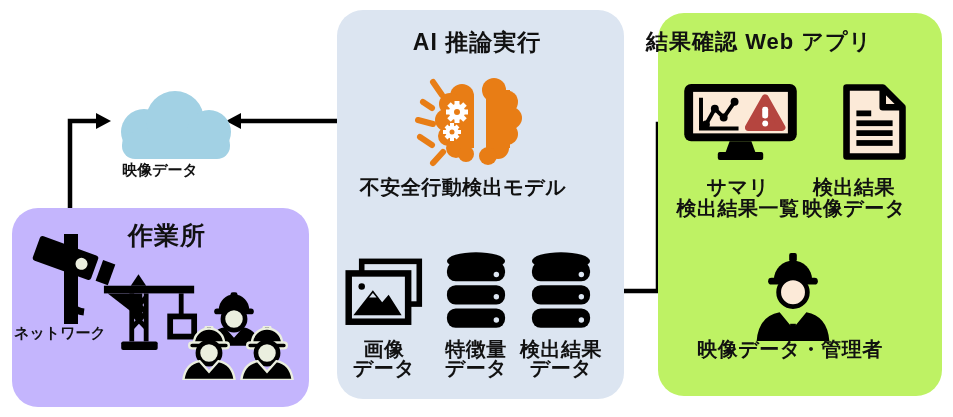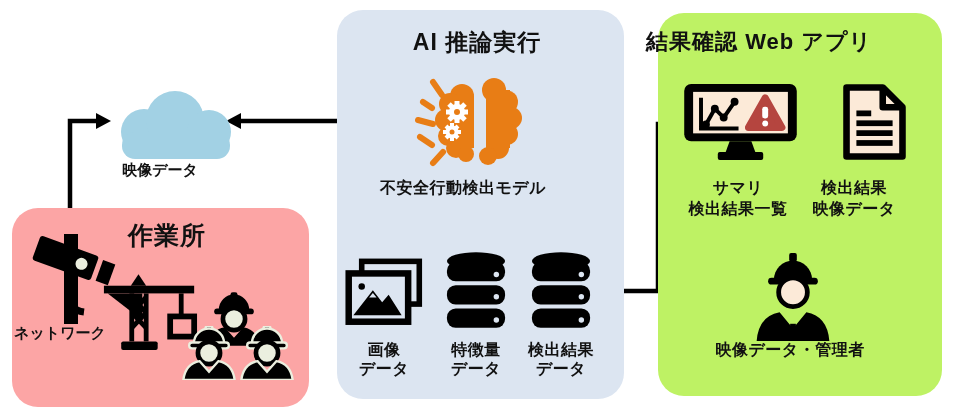--- a/index.html
+++ b/index.html
@@ -1,25 +1,25 @@
 <!DOCTYPE html>
 <html lang="ja"><head>
 <meta charset="utf-8">
 <style>
   html,body{margin:0;padding:0;background:#ffffff;}
   #canvas{position:relative;width:953px;height:417px;overflow:hidden;
           font-family:"Liberation Sans",sans-serif;font-weight:700;color:#111;}
   .box{position:absolute;border-radius:26px;}
-  #worksite-box{left:12px;top:208px;width:297px;height:199px;background:#fca5a5;}
+  #worksite-box{left:12px;top:208px;width:297px;height:199px;background:#c4b5fd;}
   #ai-box{left:337px;top:10px;width:287px;height:389px;background:#dce5f1;}
   #webapp-box{left:658px;top:13px;width:284px;height:383px;background:#bef264;}
   .abs{position:absolute;}
   .ctr{transform:translateX(-50%);white-space:nowrap;text-align:center;}
   .title{font-size:23px;letter-spacing:1px;}
-  .lbl{font-size:16px;line-height:19px;letter-spacing:0.5px;}
+  .lbl{font-size:20px;line-height:19px;letter-spacing:0.5px;}
   .lbl-sm{font-size:15px;line-height:18px;}
   #connectors{position:absolute;left:0;top:0;pointer-events:none;}
   svg{display:block;}
 </style>
 </head>
 <body>
 
 <div id="canvas">
 
   <svg id="connectors" width="953" height="417" viewBox="0 0 953 417">

